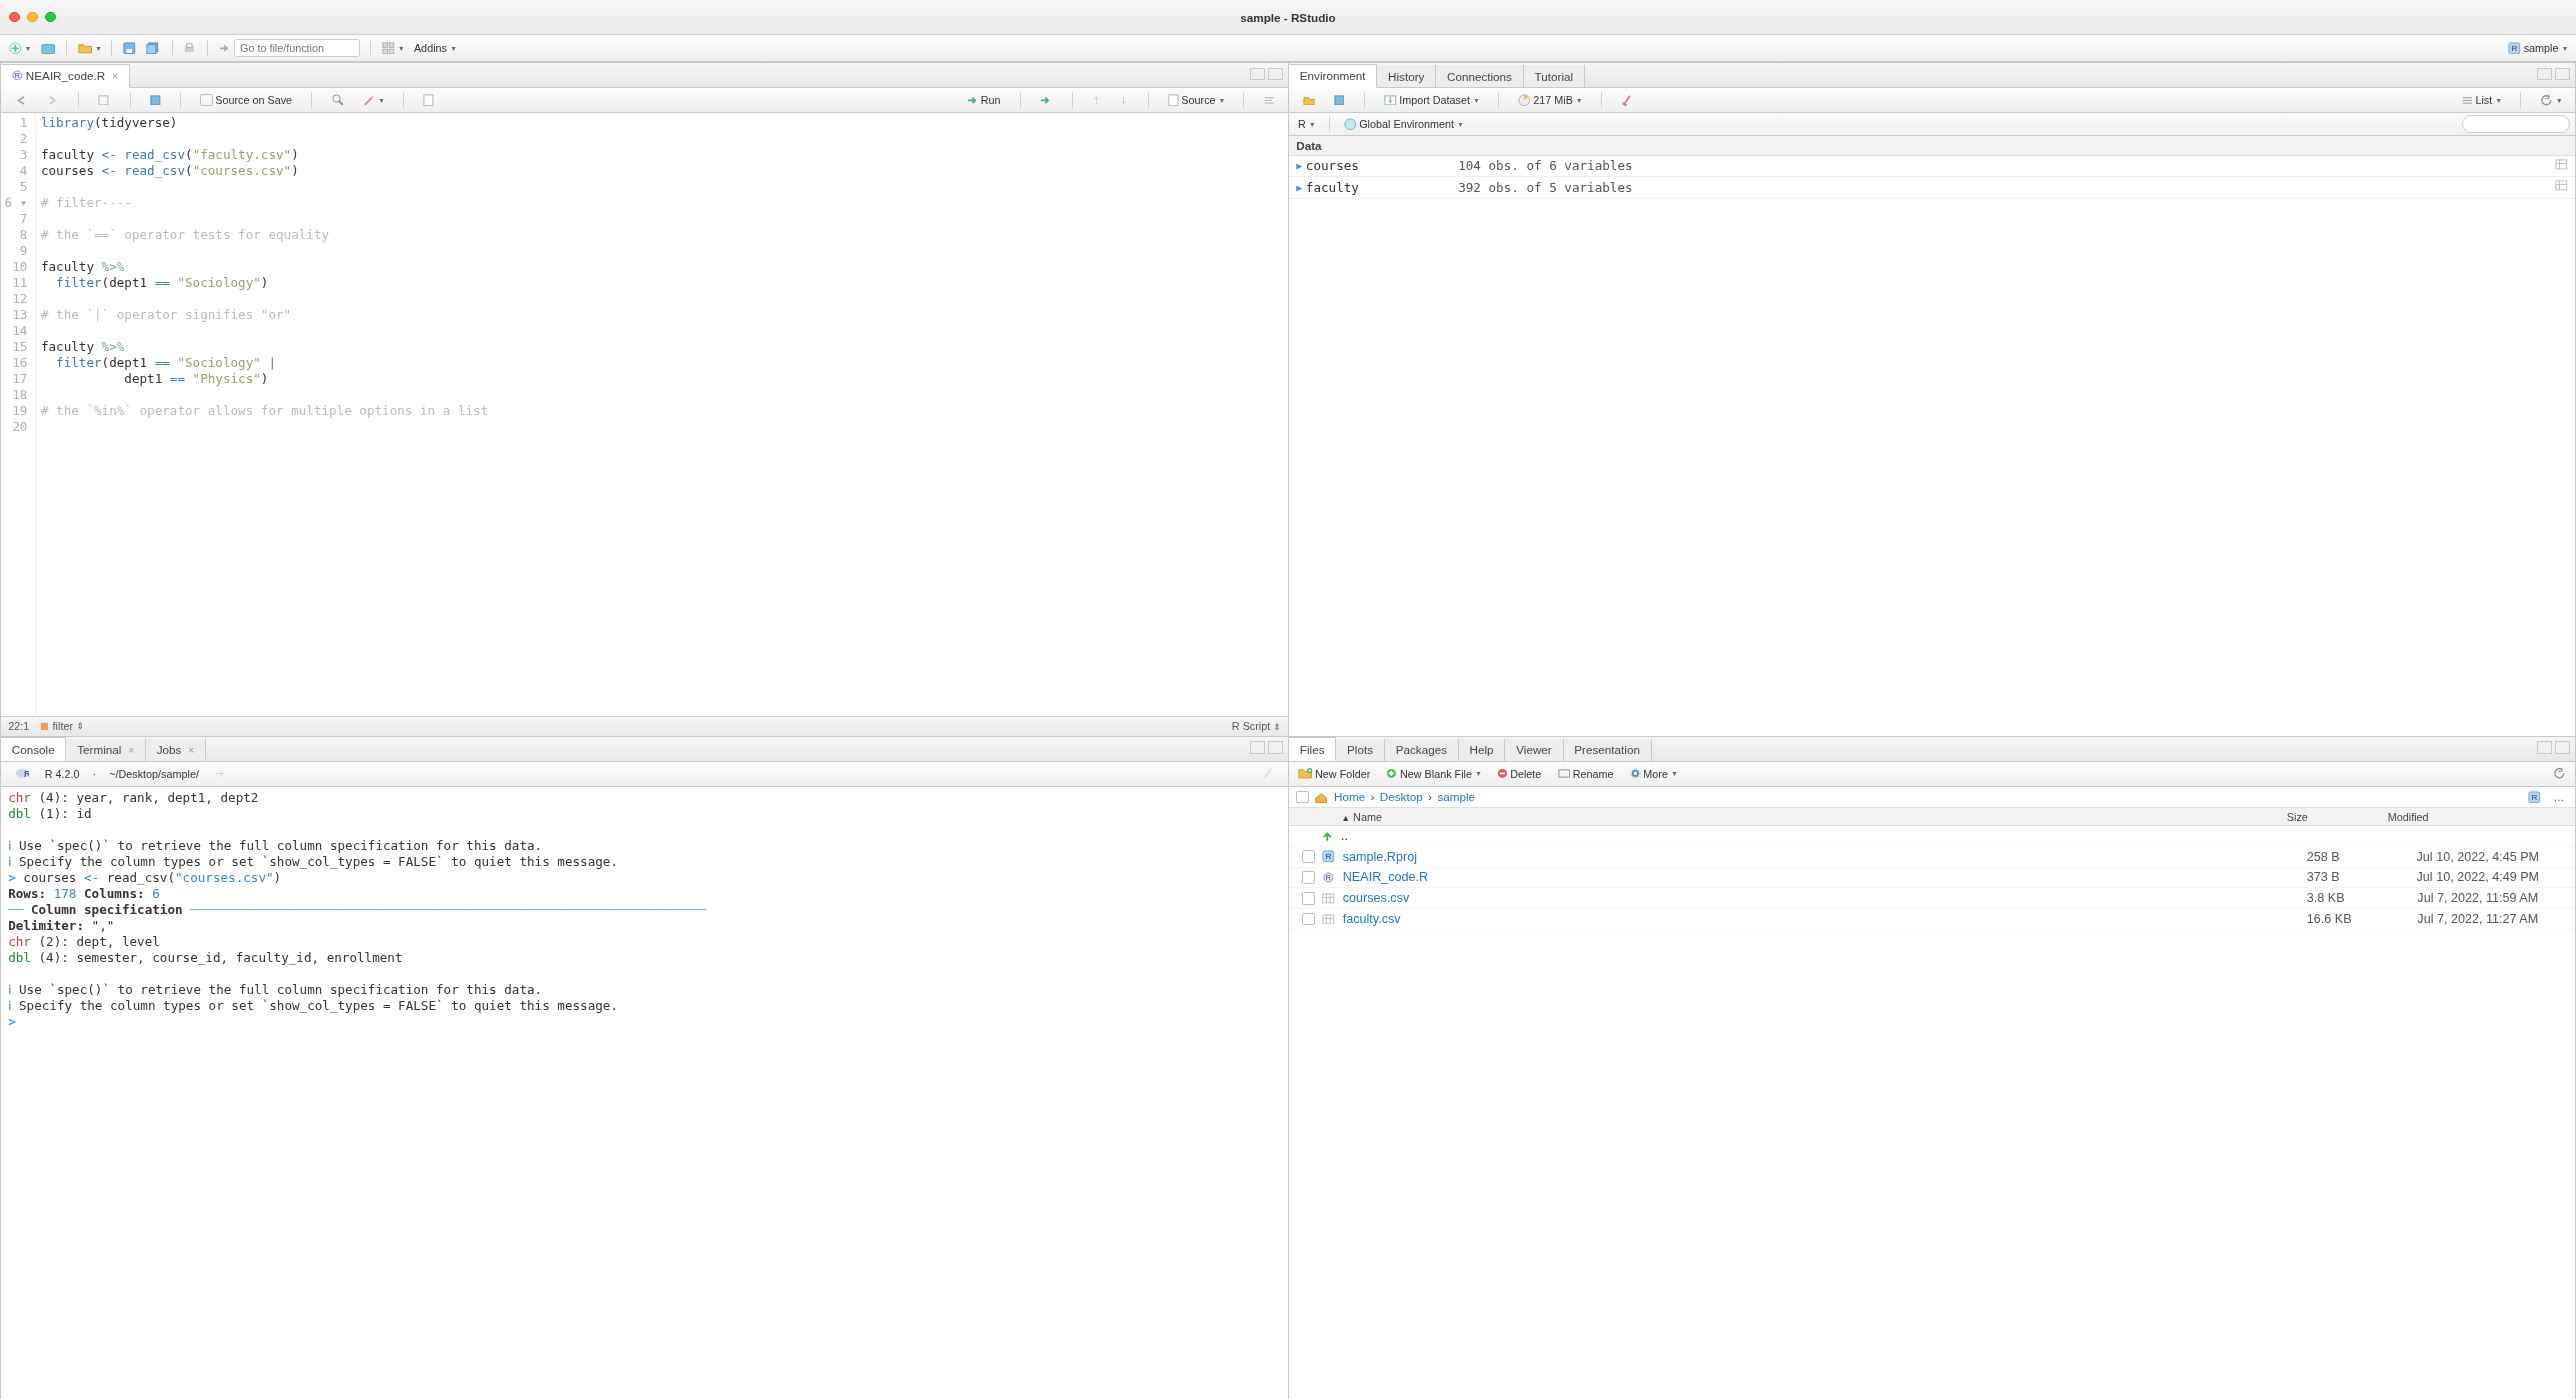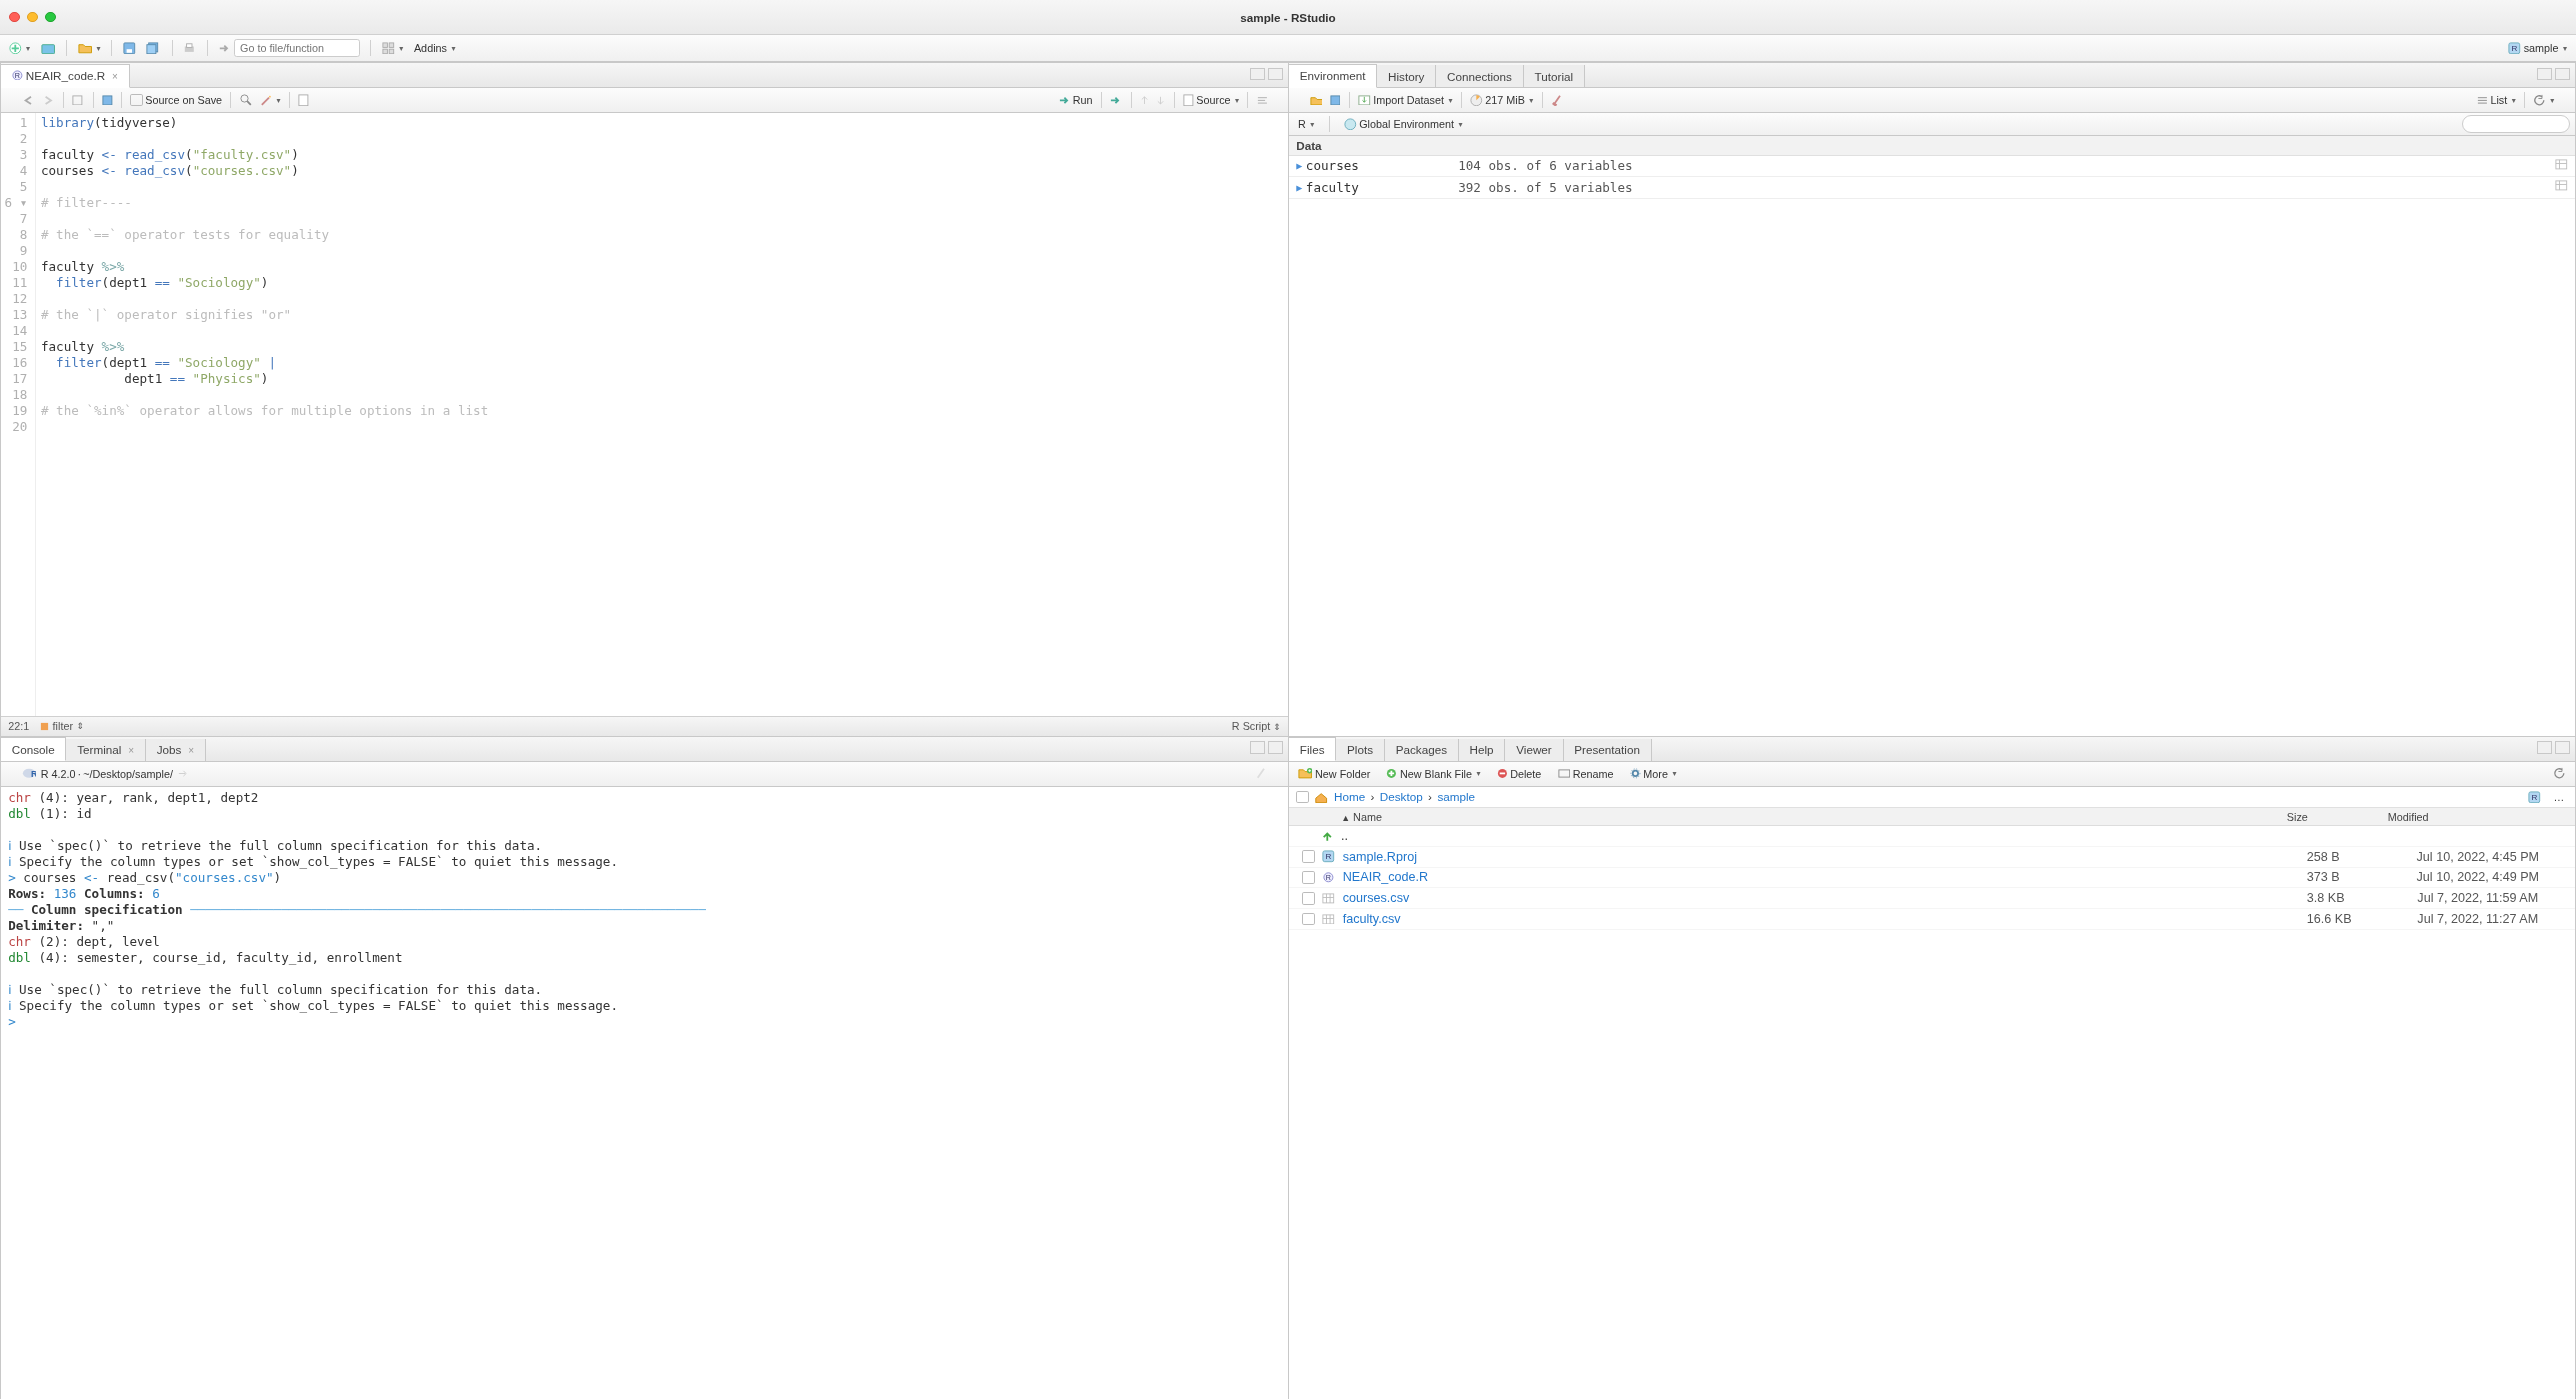--- a/index.html
+++ b/index.html
@@ -25,21 +25,21 @@
 .pane-tr { border-bottom: none; }
 .pane-bl { border-right: none; }
 
 .tabs { height: 25px; background: linear-gradient(#f6f6f6,#e8e8e8); border-bottom: 0.9px solid #c8c8c8; display: flex; align-items: flex-end; position: relative; }
 .tab { padding: 4.5px 10.8px; font-size: 11.7px; color: #444; border-right: 0.9px solid #c8c8c8; background: #ededed; cursor: pointer; }
 .tab.active { background: #fff; border-top: 0.9px solid #c8c8c8; border-bottom: 0.9px solid #fff; margin-bottom: -0.9px; font-weight: 500; }
 .tab-close { font-size: 10px; color: #999; margin-left: 3.6px; }
 .pane-controls { position: absolute; right: 5.4px; top: 4.5px; display: flex; gap: 3.6px; font-size: 10.8px; color: #888; }
 .pc { width: 14.4px; height: 12.6px; border: 0.9px solid #c8c8c8; background: #f0f0f0; cursor: pointer; }
 
-.subtoolbar { height: 25px; background: linear-gradient(#fcfcfc,#f0f0f0); border-bottom: 0.9px solid #c8c8c8; display: flex; align-items: center; padding: 0 18px; gap: 2px; font-size: 10.8px; }
+.subtoolbar { height: 25px; background: linear-gradient(#fcfcfc,#f0f0f0); border-bottom: 0.9px solid #c8c8c8; display: flex; align-items: center; padding: 0 11px; gap: 13px; font-size: 10.8px; }
 .subtoolbar .tb-btn { padding: 0.9px 2.7px; }
 
 .editor { flex: 1; display: flex; font-family: "Menlo","Consolas",monospace; font-size: 12.6px; line-height: 16px; overflow: auto; }
 .gutter { background: #fff; border-right: 0.9px solid #eee; color: #b0b0b0; text-align: right; padding: 1.8px 7.2px 1.8px 3.6px; user-select: none; white-space: pre; }
 .code { padding: 1.8px 0 1.8px 5.4px; white-space: pre; }
 .tok-fn { color: #4477bb; }
 .tok-str { color: #8fa867; }
 .tok-pipe { color: #7ba8a8; }
 .tok-com { color: #bcbcbc; }
 .tok-op { color: #4477bb; }
@@ -472,21 +472,21 @@
             <line x1="3" y1="12" x2="10" y2="2" stroke="#ddd" stroke-width="2"></line>
           </svg>
         </span>
   </div>
   <div class="console" id="console-body"><span class="c-red">chr</span> (4): year, rank, dept1, dept2
 <span class="c-green">dbl</span> (1): id
 
 <span class="c-blue">ℹ</span> Use `spec()` to retrieve the full column specification for this data.
 <span class="c-blue">ℹ</span> Specify the column types or set `show_col_types = FALSE` to quiet this message.
 <span class="c-blue">&gt;</span> courses <span class="c-blue">&lt;-</span> read_csv(<span class="c-blue">"courses.csv"</span>)
-<span class="c-bold">Rows: </span><span class="c-blue">136</span> <span class="c-bold">Columns: </span><span class="c-blue">6</span>
+<span class="c-bold">Rows: </span><span class="c-blue">178</span> <span class="c-bold">Columns: </span><span class="c-blue">6</span>
 <span class="c-dash">──</span> <span class="c-bold">Column specification</span> <span class="c-dash">────────────────────────────────────────────────────────────────────</span>
 <span class="c-bold">Delimiter:</span> ","
 <span class="c-red">chr</span> (2): dept, level
 <span class="c-green">dbl</span> (4): semester, course_id, faculty_id, enrollment
 
 <span class="c-blue">ℹ</span> Use `spec()` to retrieve the full column specification for this data.
 <span class="c-blue">ℹ</span> Specify the column types or set `show_col_types = FALSE` to quiet this message.
 <span class="c-blue">&gt;</span> 
 </div>
 </div>

